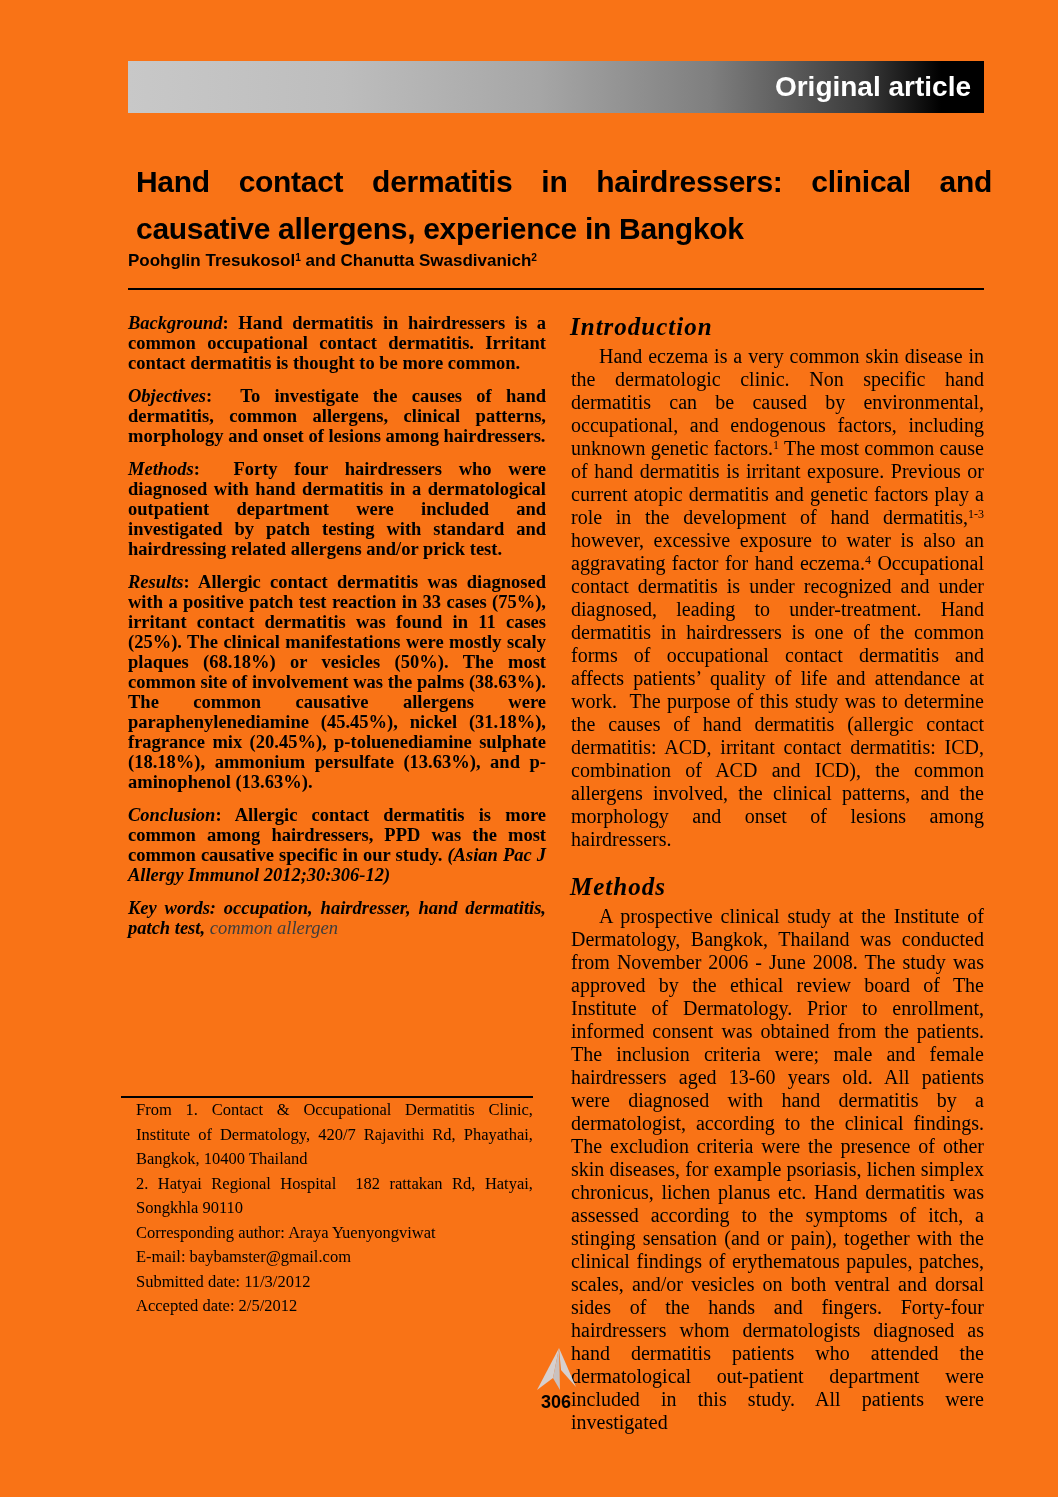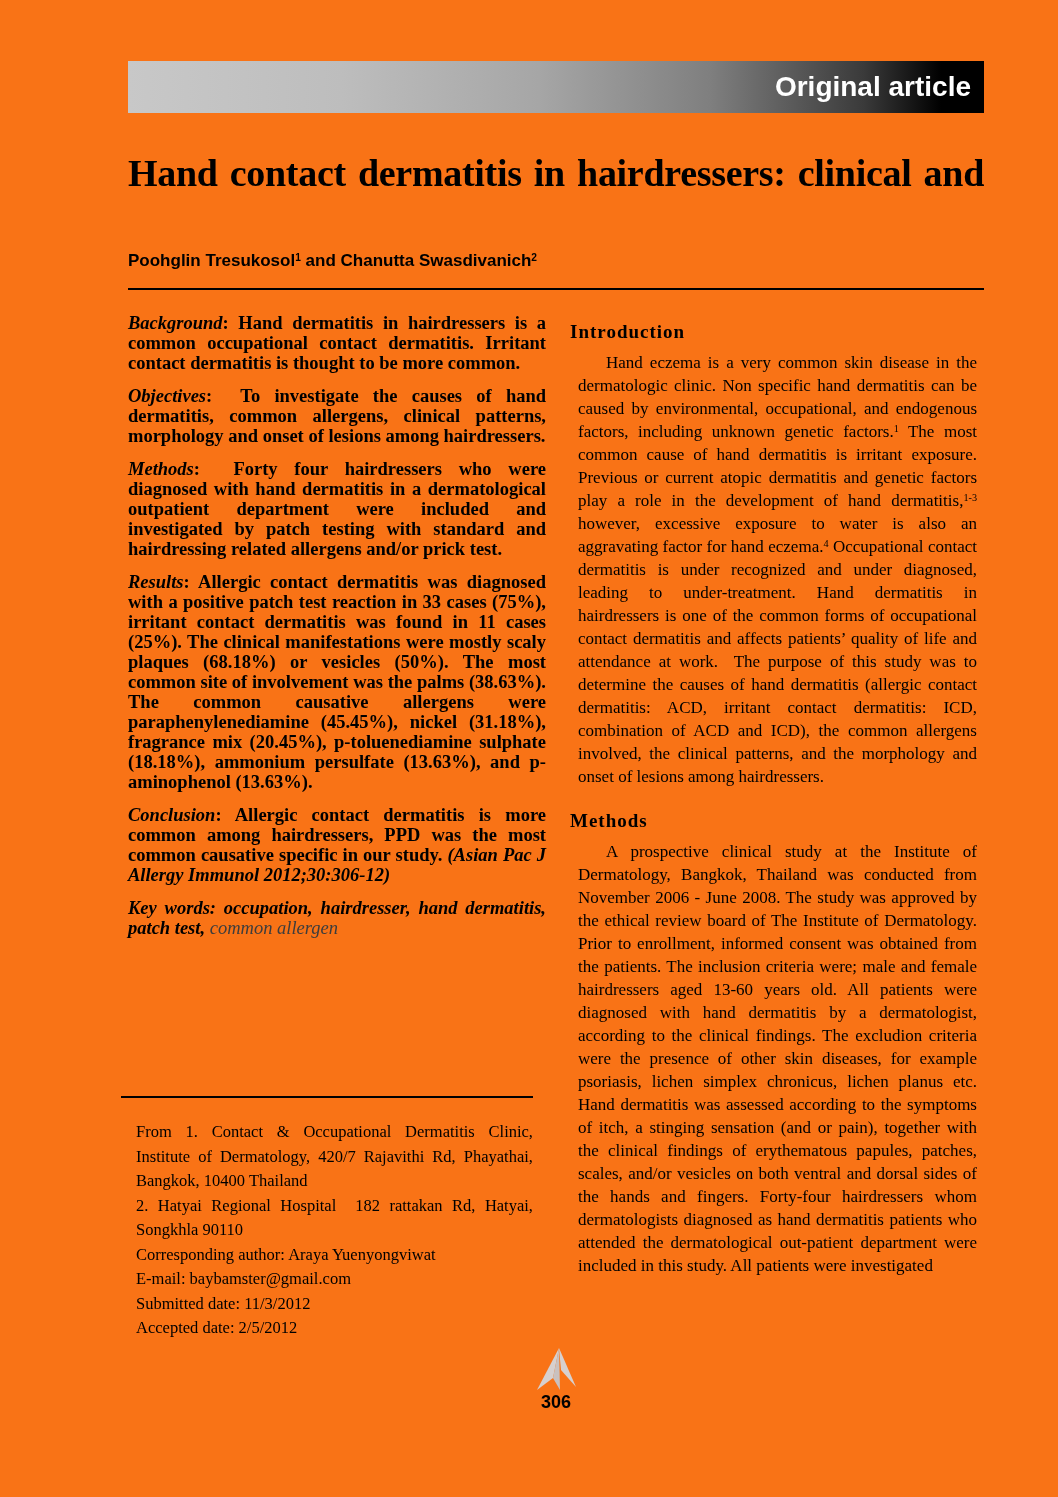--- a/index.html
+++ b/index.html
@@ -7,71 +7,72 @@
        -webkit-font-smoothing:antialiased;}
   .page{position:relative;width:1058px;height:1497px;background:#f97316;overflow:hidden;}
 
   
   .banner{position:absolute;left:128px;top:61px;width:856px;height:52px;
     background:linear-gradient(90deg,#c8c8c8 0%,#bdbdbd 25%,#a6a6a6 48%,#7f7f7f 68%,#3a3a3a 86%,#000 95%,#000 100%);}
   .banner-label{position:absolute;right:13px;top:50%;transform:translateY(-50%);
     color:#fff;font-family:"Liberation Sans",sans-serif;font-weight:bold;font-size:28px;}
 
   
-  .title{position:absolute;left:128px;top:150px;width:856px;margin:0;
-    font-family:Liberation Serif, serif;font-weight:bold;font-size:38px;
+  .title{position:absolute;left:128px;top:150px;width:856px;margin:8px;
+    font-family:Liberation Sans, sans-serif;font-weight:bold;font-size:30px;
     line-height:47px;letter-spacing:-0.3px;}
   .title-line1{text-align:justify;text-align-last:justify;}
   .title-line2{text-align:left;}
   .authors{position:absolute;left:128px;top:251px;width:856px;
     font-family:"Liberation Sans",sans-serif;font-weight:bold;font-size:17px;}
   .rule-full{position:absolute;left:128px;top:288px;width:856px;height:2px;background:#000;}
 
   
   .col-left{position:absolute;left:128px;top:313px;width:418px;}
   .col-right{position:absolute;left:570px;top:313px;width:415px;}
 
   .summary-heading{font-weight:bold;font-size:19px;letter-spacing:3px;margin:0 0 13px 0;}
   .sum-p{font-size:18.5px;line-height:20px;font-weight:bold;text-align:justify;margin:0 0 13px 0;}
 
-  .sec-heading{font-weight:bold;font-size:19px;letter-spacing:1px;margin:8px 0 4px 0;}
-  .body-p{font-size:17px;line-height:23px;text-align:justify;text-indent:28px;margin:8px;}
+  .sec-heading{font-weight:bold;font-size:25px;letter-spacing:1px;margin:0 0 4px 0;font-style:italic;}
+  .body-p{font-size:20px;line-height:23px;text-align:justify;text-indent:28px;margin:1px;}
   .section + .section{margin-top:22px;}
 
   
   .seg-plain{}
   .seg-label{font-style:italic;}
   .seg-cite{font-style:italic;}
   .seg-kw{font-style:italic;}
   .seg-kwit{font-style:italic;}
   .seg-kwlight{font-style:italic;font-weight:normal;color:#3d3d3d;}
   sup.seg-sup{font-size:0.60em;line-height:0;vertical-align:baseline;position:relative;top:-0.5em;}
 
   
   .footnote-wrap{position:absolute;left:121px;top:1096px;width:412px;}
   .footnote-rule{width:100%;height:2px;background:#000;}
-  .footnote{margin-top:22px;padding-left:15px;}
+  .footnote{padding-left:15px;}
   .fn-line{font-size:16.5px;line-height:24.5px;text-align:justify;}
 
   
   .footer{position:absolute;left:128px;top:1347px;width:856px;text-align:center;}
   .logo{display:block;margin:0 auto 1px auto;}
   .page-number{font-family:"Liberation Sans",sans-serif;font-weight:bold;font-size:18px;}
 </style>
 </head>
 <body>
 
 <div class="page">
 
   <div class="banner">
     <span class="banner-label">Original article</span>
   </div>
 
   <h1 class="title">
     <div class="title-line1">Hand contact dermatitis in hairdressers: clinical and</div>
+    <div class="title-line2">causative allergens, experience in Bangkok</div>
   </h1>
 
   <div class="authors"><span class="seg-plain">Poohglin Tresukosol</span><sup class="seg-sup">1</sup><span class="seg-plain"> and Chanutta Swasdivanich</span><sup class="seg-sup">2</sup></div>
 
   <div class="rule-full"></div>
 
   <div class="col-left">
     <div id="summary-paragraphs">
         <p class="sum-p"><span class="seg-label">Background</span><span class="seg-plain">: Hand dermatitis in hairdressers is a common occupational contact dermatitis. Irritant contact dermatitis is thought to be more common.</span></p>
         <p class="sum-p"><span class="seg-label">Objectives</span><span class="seg-plain">:&nbsp; To investigate the causes of hand dermatitis, common allergens, clinical patterns, morphology and onset of lesions among hairdressers.</span></p>

